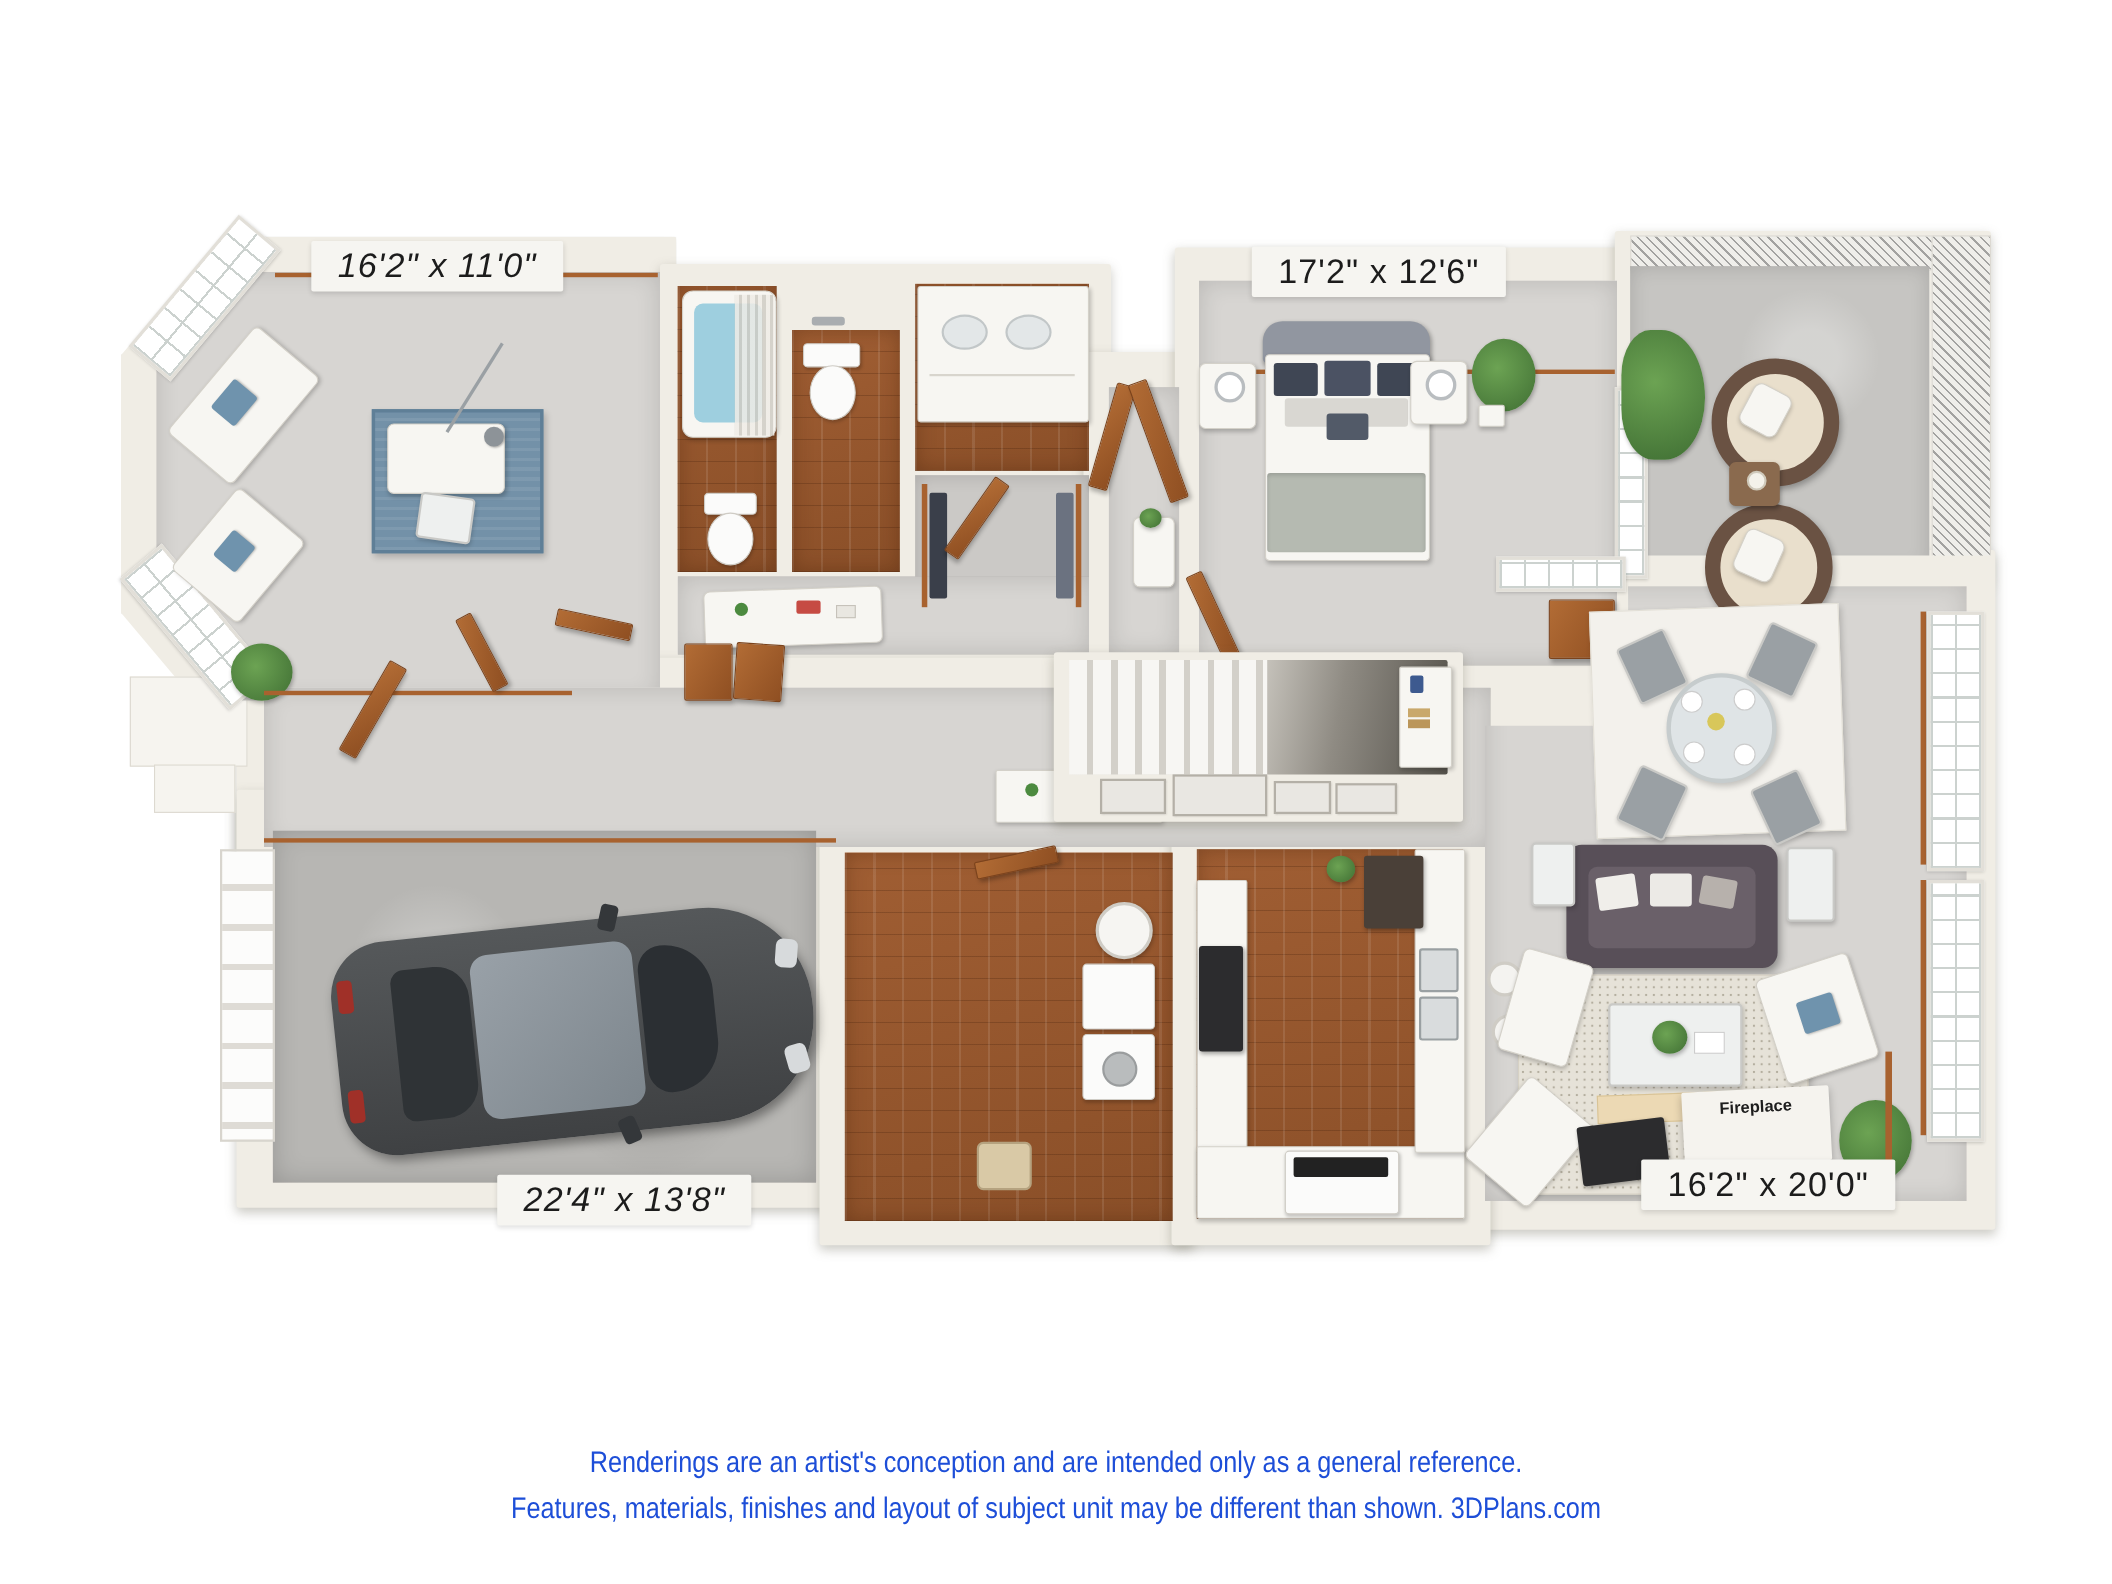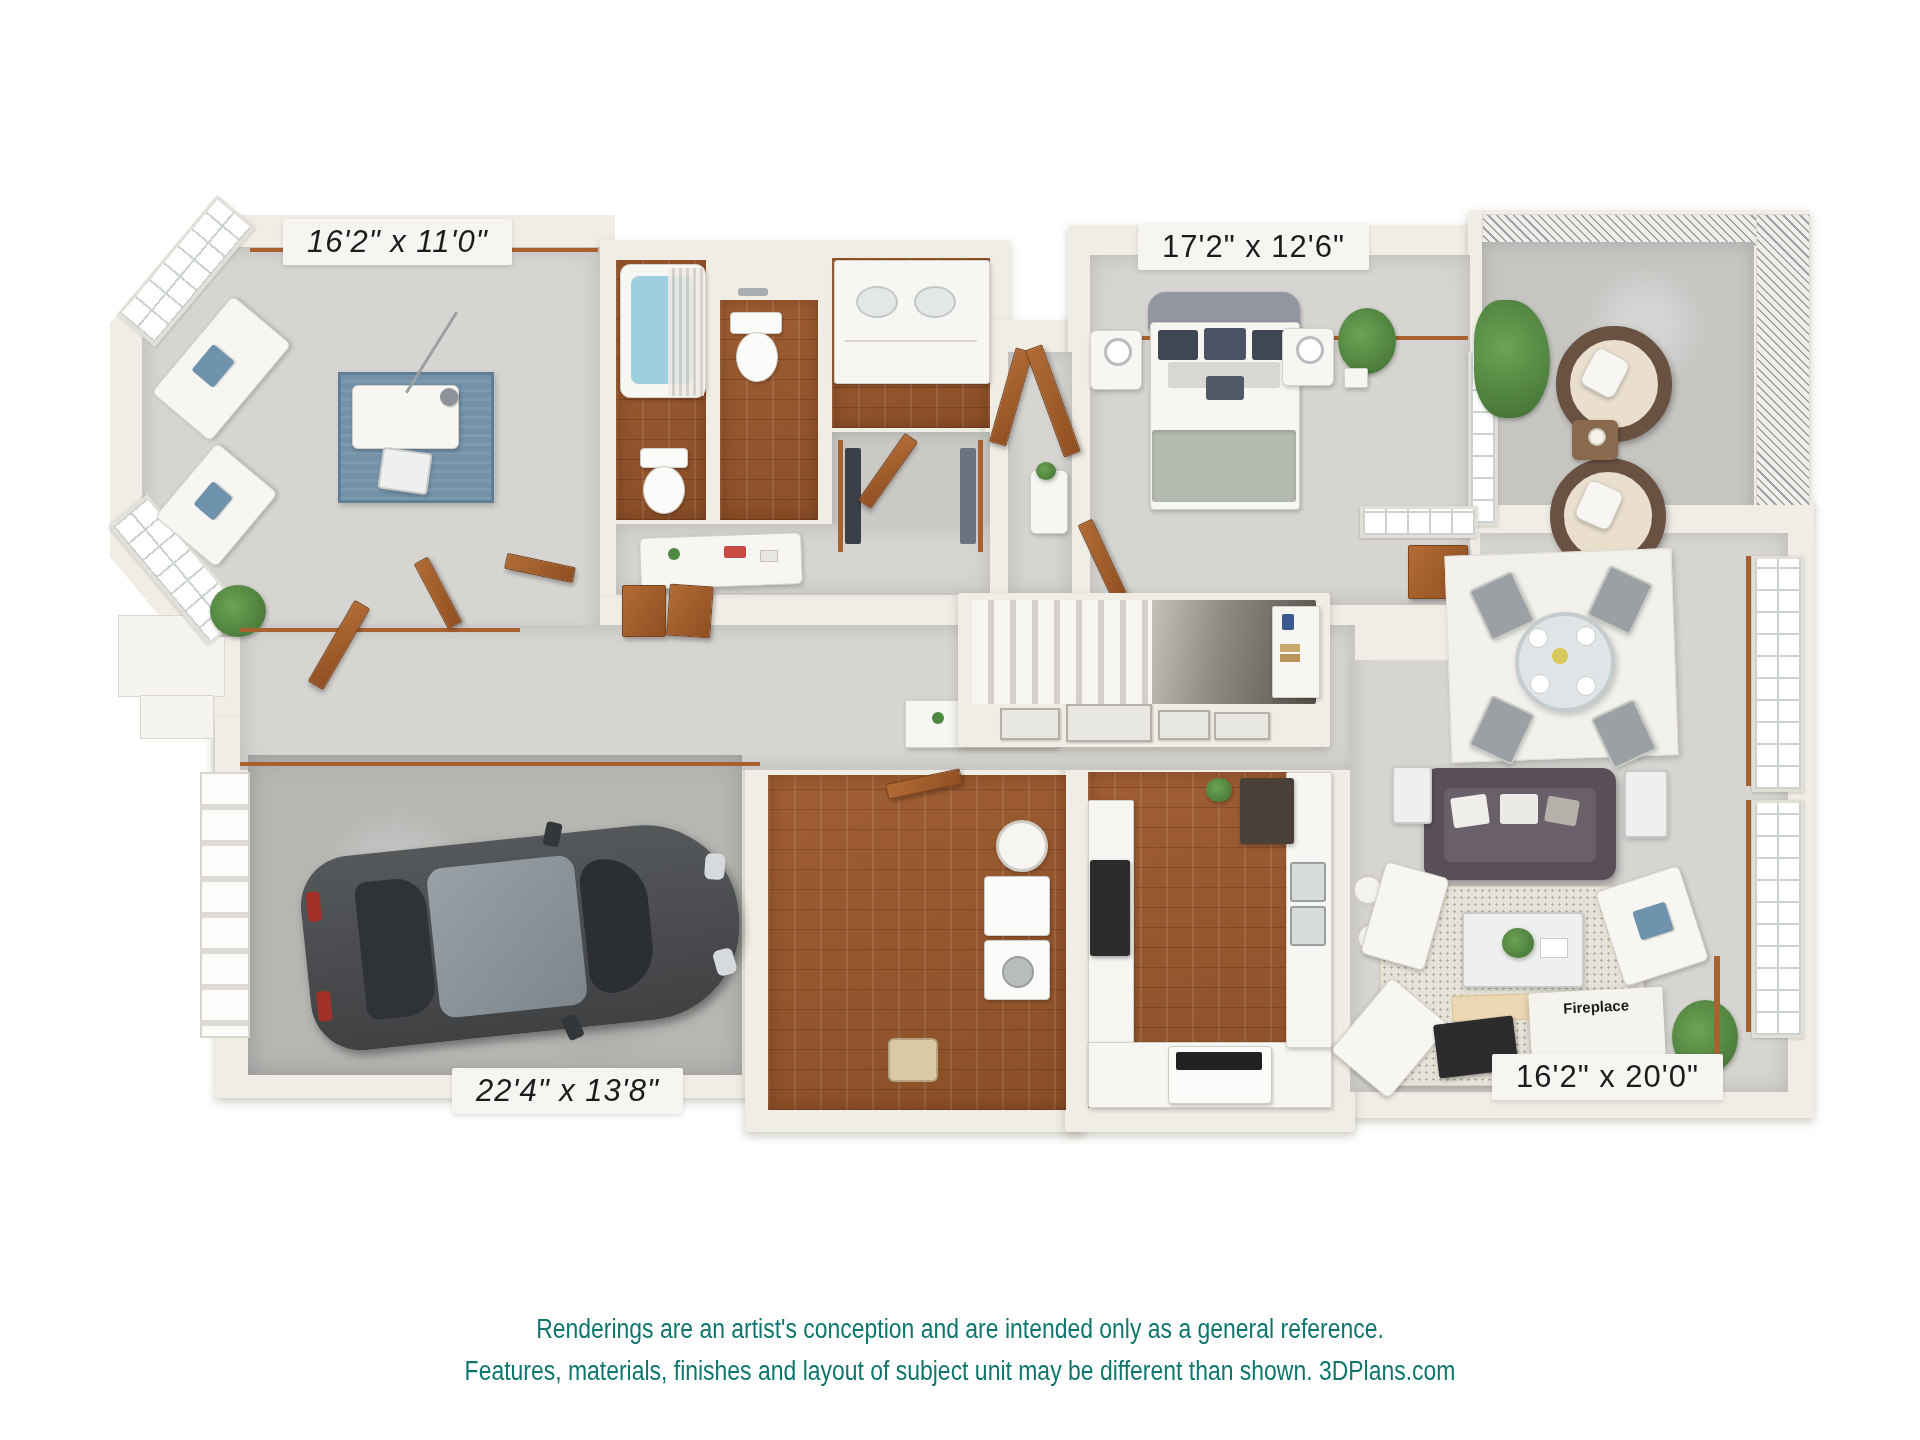--- a/index.html
+++ b/index.html
@@ -46,21 +46,21 @@
   .rug-speckle{background:radial-gradient(#b4ae9f 1.1px,rgba(0,0,0,0) 1.4px) 0 0/7px 7px,#e6e2d8;border:1px solid #d6d1c4;box-shadow:2px 3px 6px rgba(0,0,0,.18);}
   .steps{background:repeating-linear-gradient(90deg,#f7f6f3 0 16px,#d3d0c9 16px 22px);}
   .stairvoid{background:linear-gradient(100deg,#efede8 0%,#dedbd4 40%,#8f8b83 70%,#55524b 100%);border-radius:2px;}
   .frame{background:#e9e7e2;border:2px solid #b4b0a7;box-shadow:1px 1px 2px rgba(0,0,0,.2);}
   .appliance{background:#fbfbfa;border:1px solid #cfccc5;border-radius:4px;box-shadow:1px 2px 3px rgba(0,0,0,.2);}
   
   .dim-label{background:#f6f5f1;color:#1c1c1c;font-size:31px;letter-spacing:1px;
              padding:5px 24px;border-radius:2px;box-shadow:0 2px 5px rgba(0,0,0,.12);white-space:nowrap;}
   .italic{font-style:italic;}
   .fireplace-label{font-size:15px;font-weight:bold;color:#1d1d1d;text-align:center;}
-  .disclaimer{width:1920px;text-align:center;color:#0f766e;font-size:27px;line-height:42px;}
+  .disclaimer{width:1920px;text-align:center;color:#1d4ed8;font-size:27px;line-height:42px;}
   .disclaimer div{transform:scaleX(.85);transform-origin:center;}
 </style>
 </head>
 <body>
 
 <div class="canvas">
   <div class="a" style="left:0;top:0;width:1920px;height:1440px">
 
     <div class="a shell" style="left:110px;top:215px;width:505px;height:450px;clip-path:polygon(18% 0,100% 0,100% 100%,18% 100%,0 76%,0 24%)"></div>
     <div class="a shell" style="left:600px;top:240px;width:410px;height:425px"></div>

